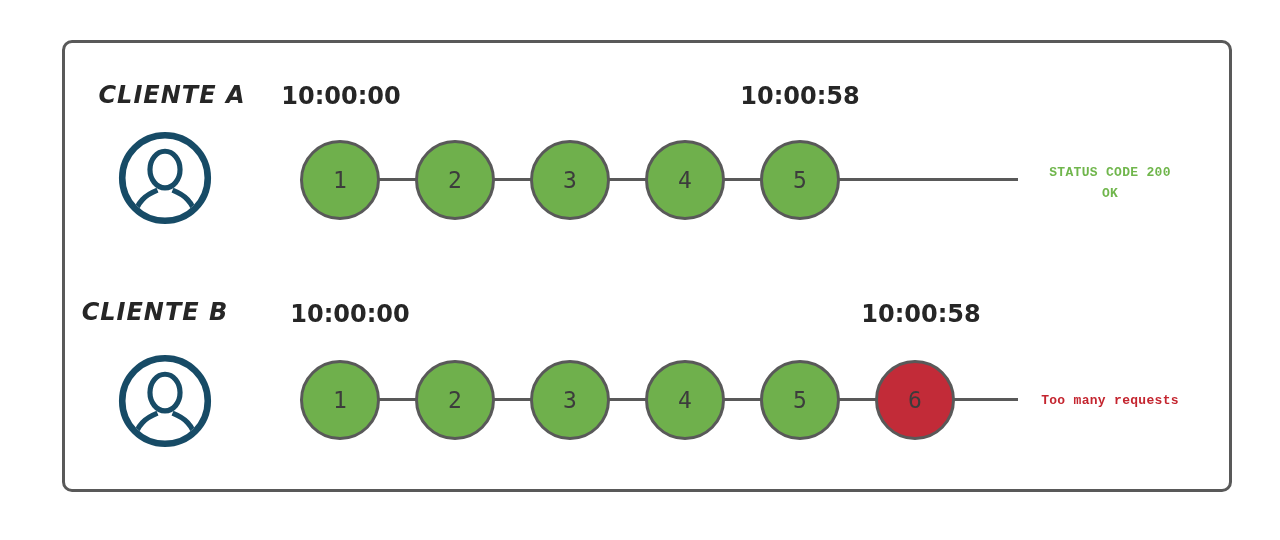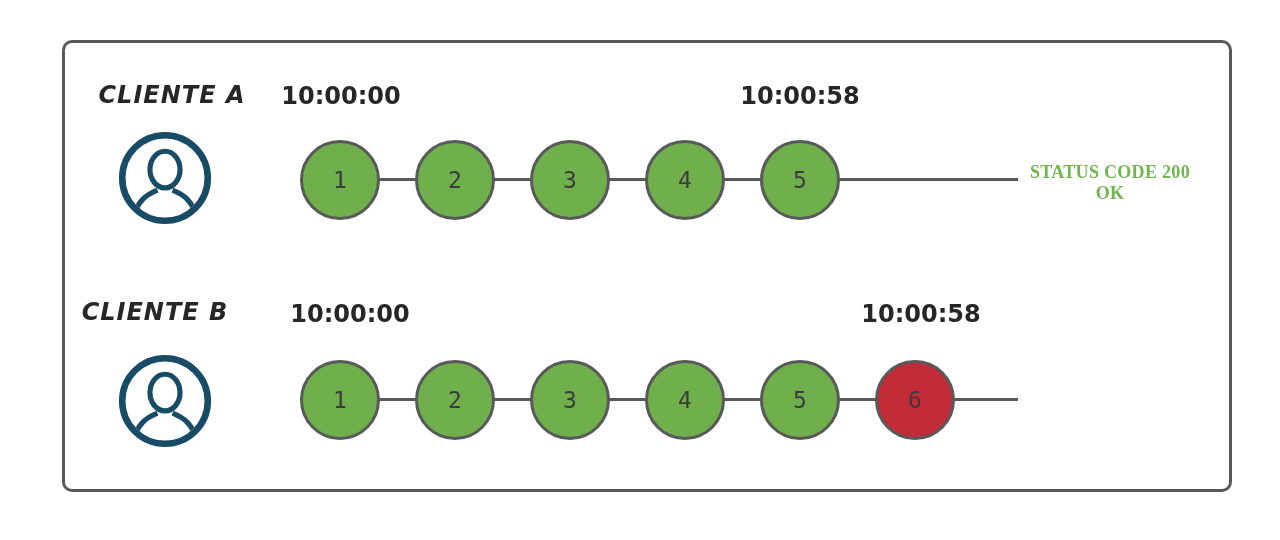--- a/index.html
+++ b/index.html
@@ -53,22 +53,22 @@
     border: 3px solid var(--stroke);
     background: var(--green);
     display: flex; align-items: center; justify-content: center;
     font-family: "DejaVu Sans Mono", monospace;
     font-size: 23px; color: var(--digit);
   }
   .circle.error { background: var(--red); }
 
   .status-block {
     text-align: center; line-height: 21px;
-    font-family: Liberation Serif, serif;
-    font-weight: bold; font-size: 18px;
+    font-family: Liberation Mono, monospace;
+    font-weight: bold; font-size: 13px;
     letter-spacing: 0.3px;
   }
   .status-block.ok { color: var(--greenText); }
   .status-block.err { color: var(--redText); }
 
   .avatar { width: 94px; height: 94px; }
   .avatar .ring { fill: #ffffff; stroke: var(--navy); stroke-width: 7; }
   .avatar .person { fill: none; stroke: var(--navy); stroke-width: 5.5; }
 </style>
 </head>
@@ -132,13 +132,14 @@
 <div class="abs circle-row" style="left:300px; top:360px;">
   <div class="circle">1</div>
   <div class="circle">2</div>
   <div class="circle">3</div>
   <div class="circle">4</div>
   <div class="circle">5</div>
   <div class="circle error">6</div>
 </div>
 
 <div class="abs status-block err center-anchor" style="left:1110px; top:400px;">
+  <div>Too many requests</div>
 </div>
 
 </body></html>

